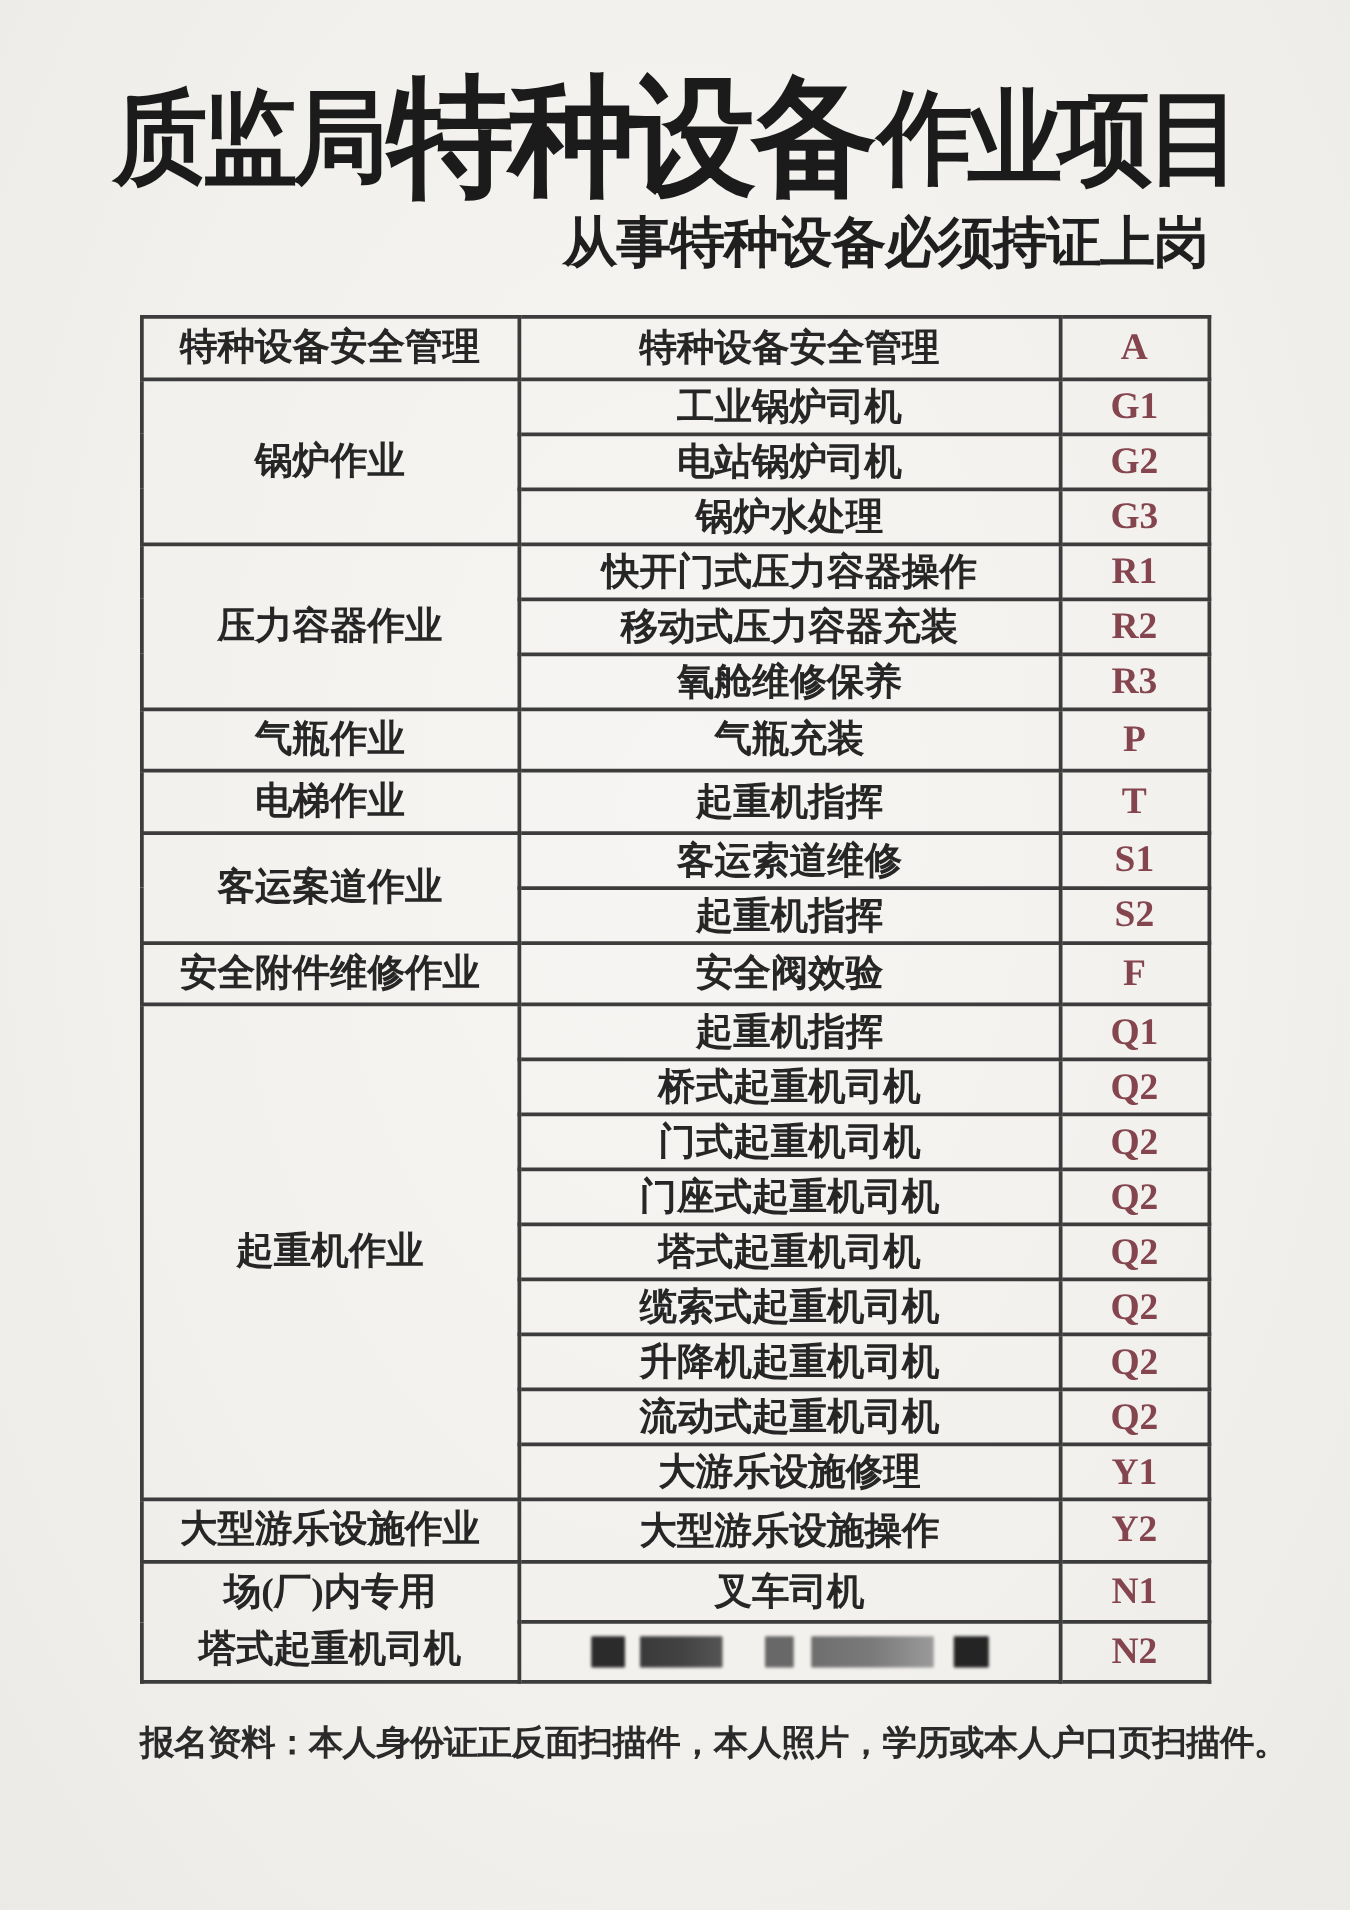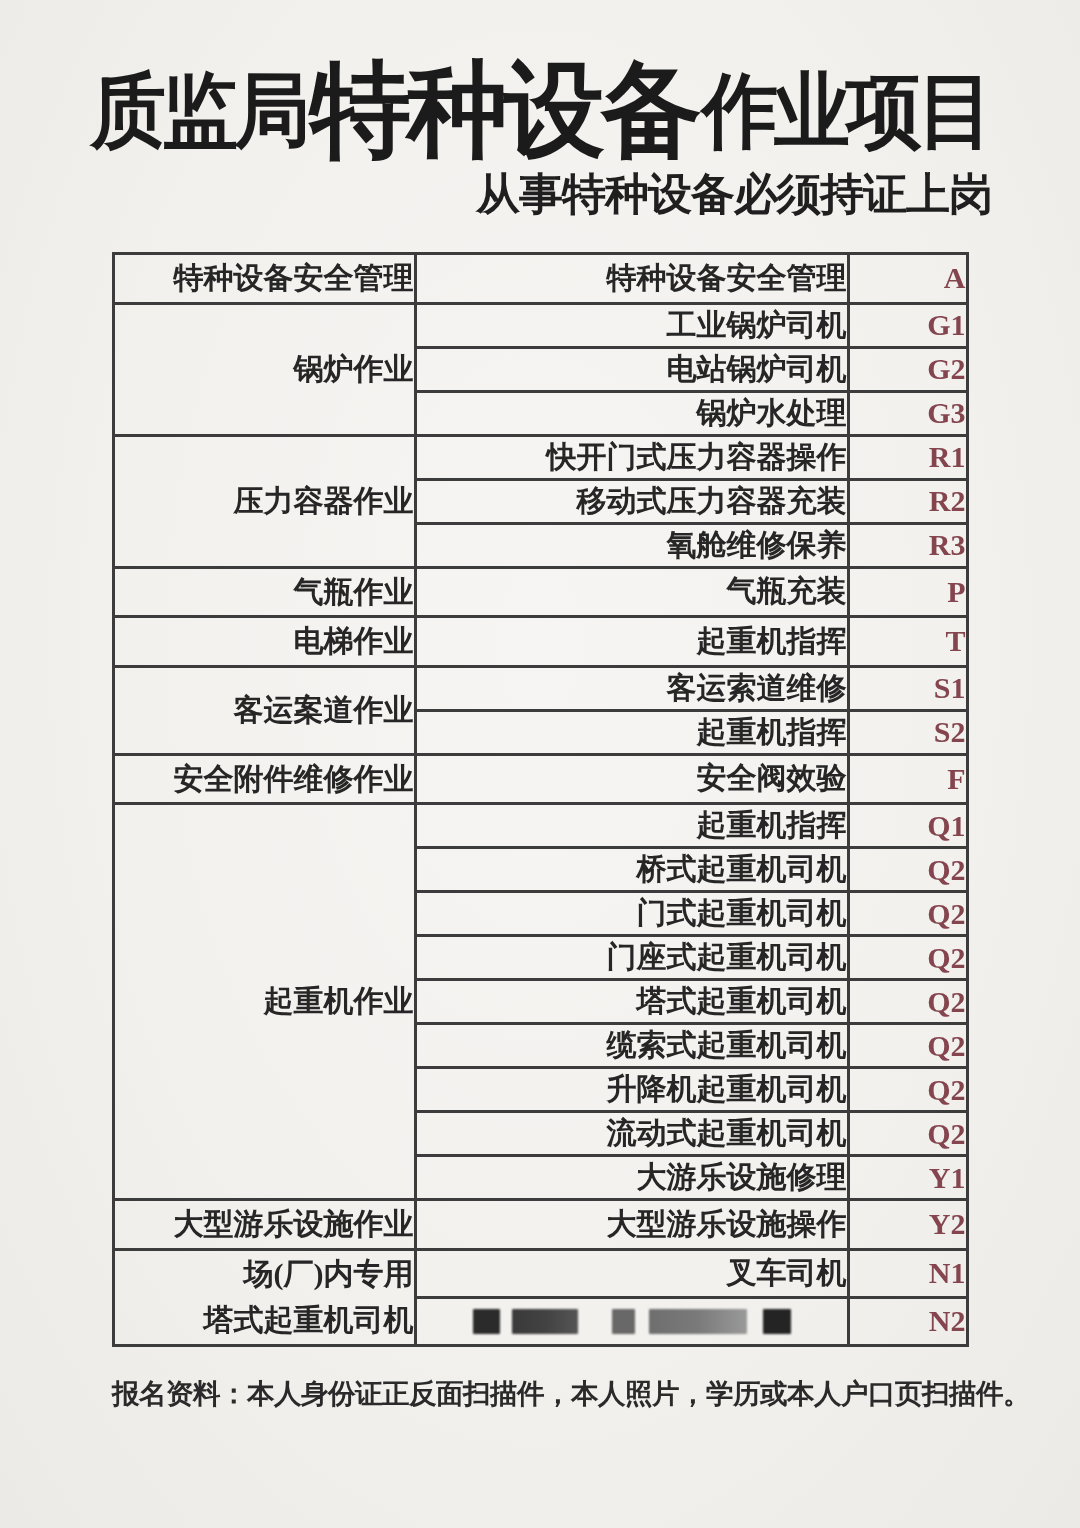--- a/index.html
+++ b/index.html
@@ -27,38 +27,38 @@
     white-space: nowrap;
   }
   .t-sm { font-size: 76px; transform: scaleY(1.08); }
   .t-lg { font-size: 101px; margin: 0 4px; transform: scaleY(1.04); }
   .subtitle {
     font-family: "Liberation Sans", sans-serif;
     font-weight: 900;
     font-size: 44px;
     color: #1f1f1f;
     text-align: right;
-    padding-right: 88px;
+    padding-right: 114px;
     margin-top: 4px;
     letter-spacing: -1px;
     white-space: nowrap;
   }
   table.cert-table {
     border-collapse: collapse;
     table-layout: fixed;
     width: 854px;
     margin: 28px auto 0 auto;
   }
   .cert-table col.c-cat  { width: 302px; }
   .cert-table col.c-job  { width: 433px; }
   .cert-table col.c-code { width: 119px; }
   .cert-table td {
     border: 3px solid var(--border-color, #3c3c3c);
     height: 43px;
-    text-align: right;
+    text-align: center;
     vertical-align: middle;
     font-size: 30px;
     font-weight: 600;
     color: var(--body-text, #262626);
     overflow: hidden;
     white-space: nowrap;
     margin-top: 42px;
   }
   .cert-table td.code {
     font-family: "Liberation Serif", serif;

